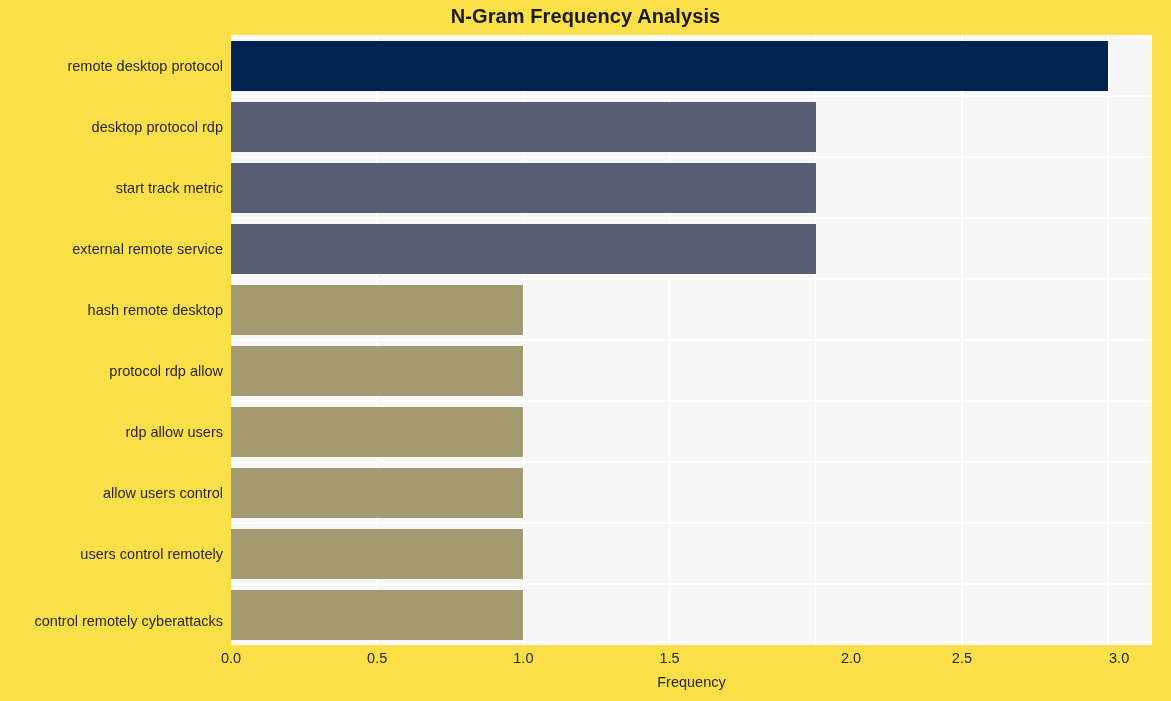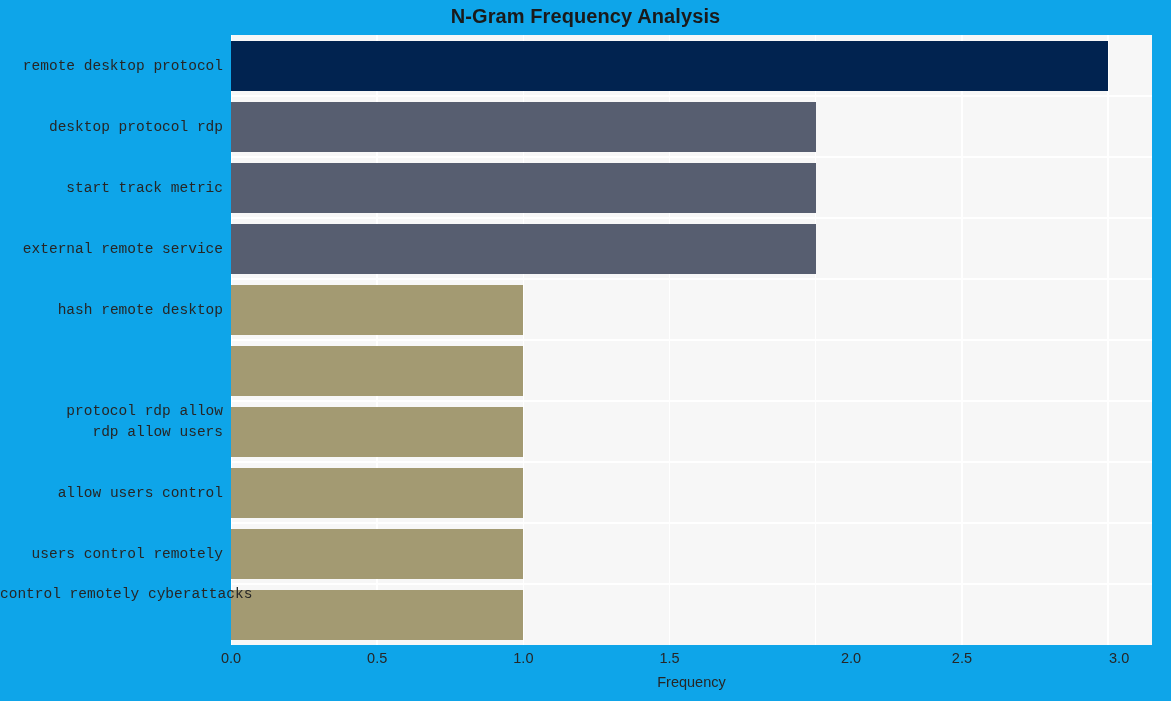--- a/index.html
+++ b/index.html
@@ -10,21 +10,21 @@
   body {
     width: 1171px;
     height: 701px;
     font-family: "Liberation Sans", sans-serif;
     overflow: hidden;
   }
   #chart-root {
     position: relative;
     width: 1171px;
     height: 701px;
-    background: #0ea5e9;
+    background: #fde047;
   }
 
   
   #chart-title {
     position: absolute;
     left: 0;
     top: 5px;
     width: 1171px;
     text-align: center;
     font-size: 20px;
@@ -65,21 +65,20 @@
     height: 50px;
   }
 
   
   #y-axis-labels {
     position: absolute;
     left: 0;
     top: 35px;
     width: 223px;
     height: 610px;
-    font-family: Liberation Mono, monospace;
   }
   .y-tick-label {
     position: absolute;
     right: 0;
     width: 223px;
     text-align: right;
     font-size: 14.5px;
     color: #262626;
     transform: translateY(-50%);
     white-space: nowrap;
@@ -146,25 +145,25 @@
       <div class="bar" style="width: 292.381px; top: 493.5px; background: rgb(163, 154, 114);"></div>
       <div class="bar" style="width: 292.381px; top: 554.5px; background: rgb(163, 154, 114);"></div>
     </div>
 
   <div id="y-axis-labels">
       <div class="y-tick-label" style="top: 30.5px;">remote desktop protocol</div>
       <div class="y-tick-label" style="top: 91.5px;">desktop protocol rdp</div>
       <div class="y-tick-label" style="top: 152.5px;">start track metric</div>
       <div class="y-tick-label" style="top: 213.5px; padding-left: 12px;">external remote service</div>
       <div class="y-tick-label" style="top: 274.5px;">hash remote desktop</div>
-      <div class="y-tick-label" style="top: 335.5px; margin-top: 40px;">protocol rdp allow</div>
+      <div class="y-tick-label" style="top: 335.5px;">protocol rdp allow</div>
       <div class="y-tick-label" style="top: 396.5px; padding-left: 9px;">rdp allow users</div>
       <div class="y-tick-label" style="top: 457.5px;">allow users control</div>
       <div class="y-tick-label" style="top: 518.5px;">users control remotely</div>
-      <div class="y-tick-label" style="top: 559px;">control remotely cyberattacks</div>
+      <div class="y-tick-label" style="top: 586px;">control remotely cyberattacks</div>
     </div>
 
   <div id="x-axis-labels">
       <div class="x-tick-label" style="left: 0px;">0.0</div>
       <div class="x-tick-label" style="left: 146.19px;">0.5</div>
       <div class="x-tick-label" style="left: 292.381px;">1.0</div>
       <div class="x-tick-label" style="left: 438.571px;">1.5</div>
       <div class="x-tick-label" style="left: 620px;">2.0</div>
       <div class="x-tick-label" style="left: 730.952px;">2.5</div>
       <div class="x-tick-label" style="left: 877.143px; margin-left: 11px;">3.0</div>

